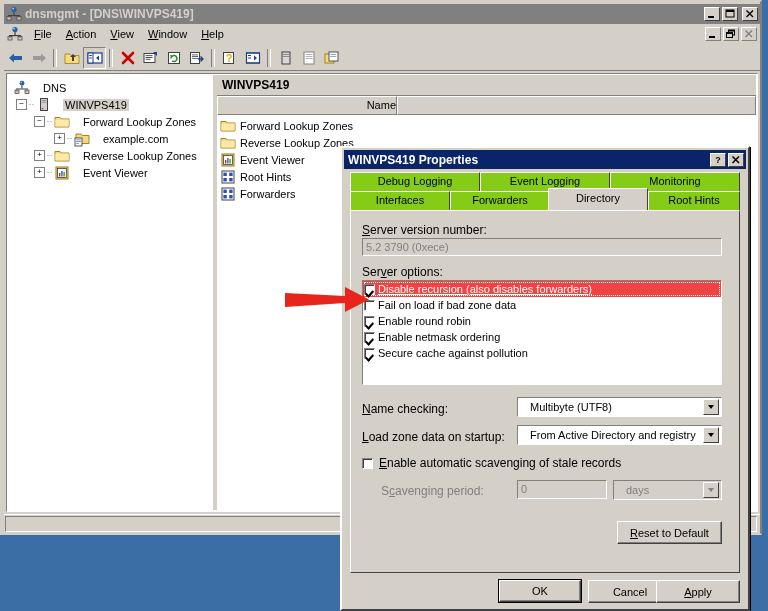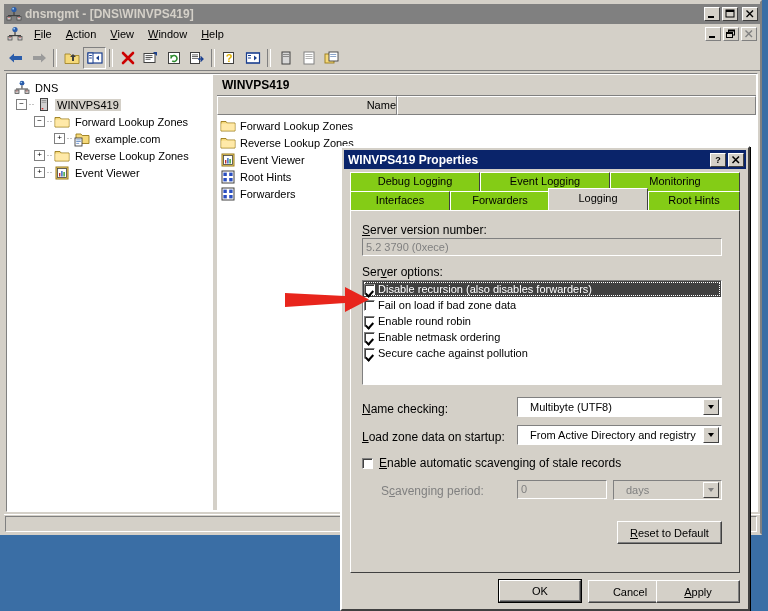--- a/index.html
+++ b/index.html
@@ -114,21 +114,21 @@
     border-right:1px solid #808080;border-bottom:1px solid #808080;
     font-size:11px;padding:2px 0 0 4px;box-sizing:border-box;
     height:19px;
   }
   .list-rows{padding-top:2px;}
   .list-row{display:flex;align-items:center;height:17px;padding-left:3px;}
   .list-row .lbl{margin-left:4px;font-size:11px;}
   
   .tree{padding:4px 0 0 4px;font-size:11px;}
   .tnode{display:flex;align-items:center;height:17px;white-space:nowrap;}
-  .tnode .tlabel{margin-left:3px;padding:0 2px;}
+  .tnode .tlabel{margin-left:11px;padding:0 2px;}
   .tnode .tlabel.sel{background:#d4d0c8;}
   .expander{
     width:9px;height:9px;border:1px solid #808080;background:#fff;
     font-size:8px;line-height:7px;text-align:center;color:#000;
     flex:none;font-family:"Liberation Sans",sans-serif;
     position:relative;
   }
   .dots{width:9px;flex:none;text-align:center;color:#808080;font-size:9px;line-height:9px;}
   
   .ic{width:16px;height:16px;flex:none;position:relative;}
@@ -198,21 +198,21 @@
     border-right:1px solid #fff;border-bottom:1px solid #fff;
     padding:2px 3px;box-sizing:border-box;
   }
   .listbox{
     background:#fff;
     border-top:1px solid #808080;border-left:1px solid #808080;
     border-right:1px solid #fff;border-bottom:1px solid #fff;
     box-sizing:border-box;overflow:hidden;
   }
   .opt-row{display:flex;align-items:center;height:16px;padding-left:1px;}
-  .opt-row.selected{background:#404040;color:#fff;outline:1px dotted #fff;outline-offset:-2px;}
+  .opt-row.selected{background:#ef4444;color:#fff;outline:1px dotted #fff;outline-offset:-2px;text-decoration:underline;}
   .cbx{
     width:11px;height:11px;background:#fff;
     border-top:1px solid #808080;border-left:1px solid #808080;
     border-right:1px solid #fff;border-bottom:1px solid #fff;
     box-shadow:inset 1px 1px 0 #404040;
     flex:none;position:relative;margin-right:3px;
     box-sizing:border-box;
   }
   .cbx.checked:after{
     content:"";position:absolute;left:2px;top:4px;
@@ -621,21 +621,21 @@
     </span>
   </div>
 
   <div class="tabstrip">
     <div class="tab" style="left:0px;top:0px;width:130px;">Debug Logging</div>
     <div class="tab" style="left:130px;top:0px;width:130px;">Event Logging</div>
     <div class="tab" style="left:260px;top:0px;width:130px;">Monitoring</div>
 
     <div class="tab" style="left:0px;top:19px;width:100px;">Interfaces</div>
     <div class="tab" style="left:100px;top:19px;width:100px;">Forwarders</div>
-    <div class="tab active" style="left:198px;top:16px;width:100px;border-right:1px solid #404040;">Logging</div>
+    <div class="tab active" style="left:198px;top:16px;width:100px;border-right:1px solid #404040;">Directory</div>
     <div class="tab" style="left:298px;top:19px;width:92px;">Root Hints</div>
   </div>
 
   <div class="tabbody">
 
     <div class="lbl" style="position:absolute;left:11px;top:12px;"><u>S</u>erver version number:</div>
     <div class="ro-field" style="position:absolute;left:11px;top:27px;width:360px;height:18px;">5.2 3790 (0xece)</div>
 
     <div class="lbl" style="position:absolute;left:11px;top:54px;">Ser<u>v</u>er options:</div>
 

